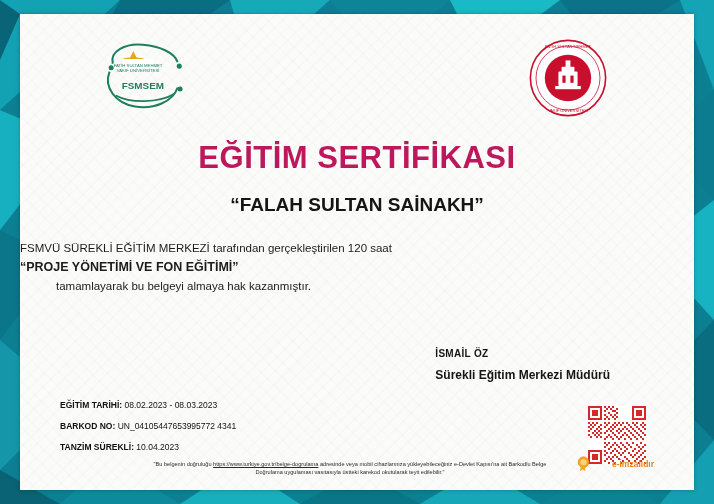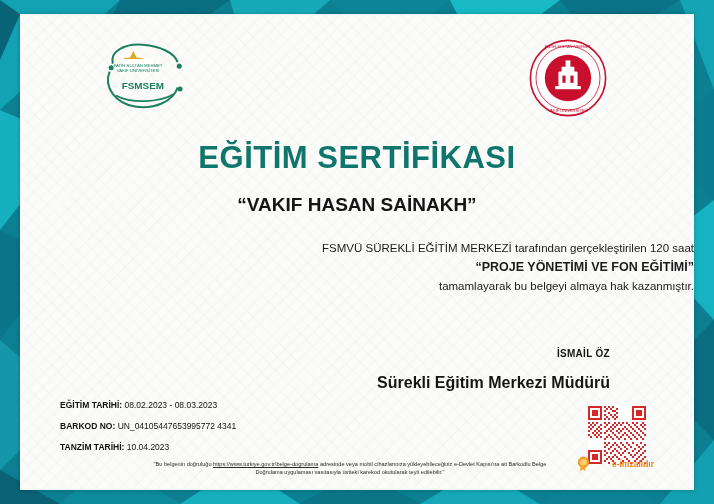--- a/index.html
+++ b/index.html
@@ -65,38 +65,38 @@
   
   .cert-title {
     position: absolute;
     left: 0;
     right: 0;
     top: 126px;
     text-align: center;
     font-size: 31px;
     font-weight: bold;
     letter-spacing: 0.5px;
-    color: #0f766e;
+    color: #be185d;
   }
   .holder-name {
     position: absolute;
     left: 0;
     right: 0;
     top: 180px;
     text-align: center;
     font-size: 19px;
     font-weight: bold;
     color: #151515;
   }
   .body-block {
     position: absolute;
     left: 0;
     right: 0;
     top: 226px;
-    text-align: right;
+    text-align: left;
     color: #1b1b1b;
   }
   .body-line-1 {
     font-size: 11.5px;
     line-height: 17px;
   }
   .body-line-2 {
     font-size: 12.5px;
     font-weight: bold;
     line-height: 20px;
@@ -105,32 +105,32 @@
     font-size: 11.5px;
     line-height: 19px;
     padding-left: 36px;
   }
 
   
   .signature {
     position: absolute;
     right: 84px;
     top: 334px;
-    text-align: right;
+    text-align: left;
     color: #151515;
   }
   .sig-name {
     font-size: 10px;
     font-weight: bold;
     letter-spacing: 0.3px;
   }
   .sig-role {
-    font-size: 16px;
-    font-weight: bold;
-    margin-top: 15px;
+    font-size: 12px;
+    font-weight: bold;
+    margin-top: 9px;
   }
 
   
   .meta {
     position: absolute;
     left: 40px;
     top: 386px;
     width: 380px;
   }
   .meta-row {
@@ -259,21 +259,21 @@
         <g fill="#c8102e">
           <rect x="43" y="47" width="4" height="9"></rect>
           <rect x="53" y="47" width="4" height="9"></rect>
         </g>
         <text x="50" y="12" font-family="Liberation Sans, sans-serif" font-size="5" fill="#c8102e" text-anchor="middle">FATİH SULTAN MEHMET</text>
         <text x="50" y="93" font-family="Liberation Sans, sans-serif" font-size="5" fill="#c8102e" text-anchor="middle">VAKIF ÜNİVERSİTESİ</text>
       </svg>
     </div>
 
     <div class="cert-title">EĞİTİM SERTİFİKASI</div>
-    <div class="holder-name">“VAKIF HASAN SAİNAKH”</div>
+    <div class="holder-name">“FALAH SULTAN SAİNAKH”</div>
 
     <div class="body-block">
       <div class="body-line-1">FSMVÜ SÜREKLİ EĞİTİM MERKEZİ tarafından gerçekleştirilen 120 saat</div>
       <div class="body-line-2">“PROJE YÖNETİMİ VE FON EĞİTİMİ”</div>
       <div class="body-line-3">tamamlayarak bu belgeyi almaya hak kazanmıştır.</div>
     </div>
 
     <div class="signature">
       <div class="sig-name">İSMAİL ÖZ</div>
       <div class="sig-role">Sürekli Eğitim Merkezi Müdürü</div>
@@ -282,21 +282,21 @@
     <div class="meta">
       <div class="meta-row">
         <span class="k">EĞİTİM TARİHİ:</span>
         <span class="v">08.02.2023 - 08.03.2023</span>
       </div>
       <div class="meta-row">
         <span class="k">BARKOD NO:</span>
         <span class="v">UN_04105447653995772 4341</span>
       </div>
       <div class="meta-row">
-        <span class="k">TANZİM TARİHİ:</span>
+        <span class="k">TANZİM SÜREKLİ:</span>
         <span class="v">10.04.2023</span>
       </div>
     </div>
 
     <div class="qr">
       <svg viewBox="0 0 29 29" width="58" height="58" shape-rendering="crispEdges">
         <rect width="29" height="29" fill="#ffffff"></rect>
         <g fill="#d62828">
           <rect x="0" y="0" width="7" height="1"></rect>
             <rect x="0" y="6" width="7" height="1"></rect>

